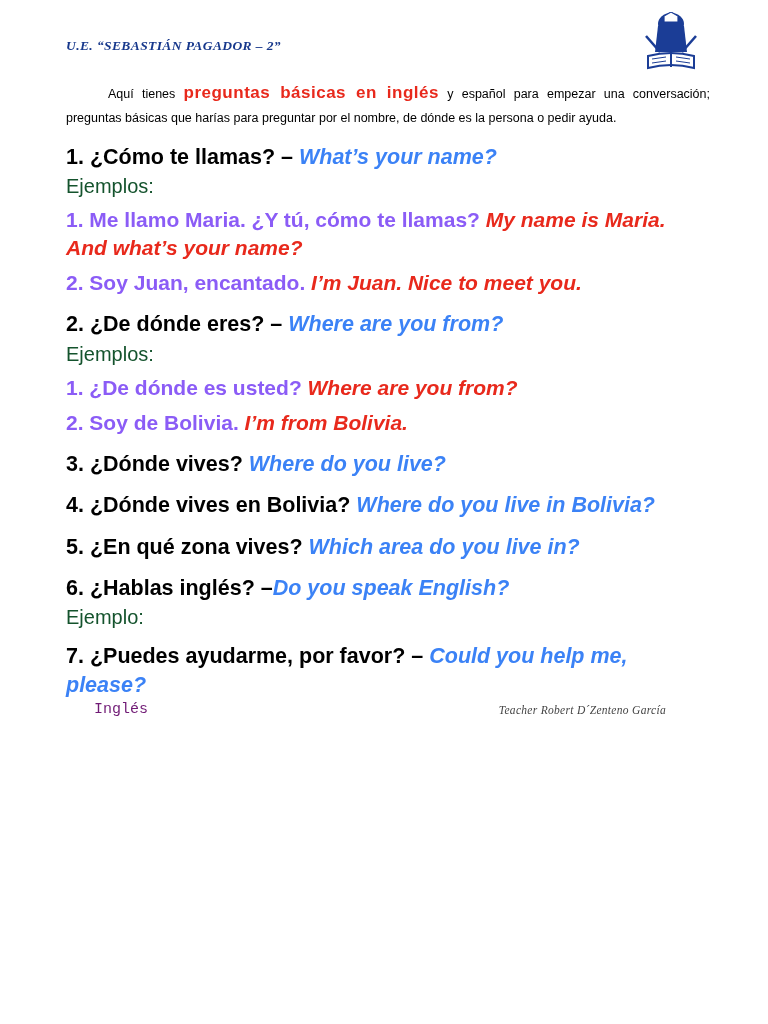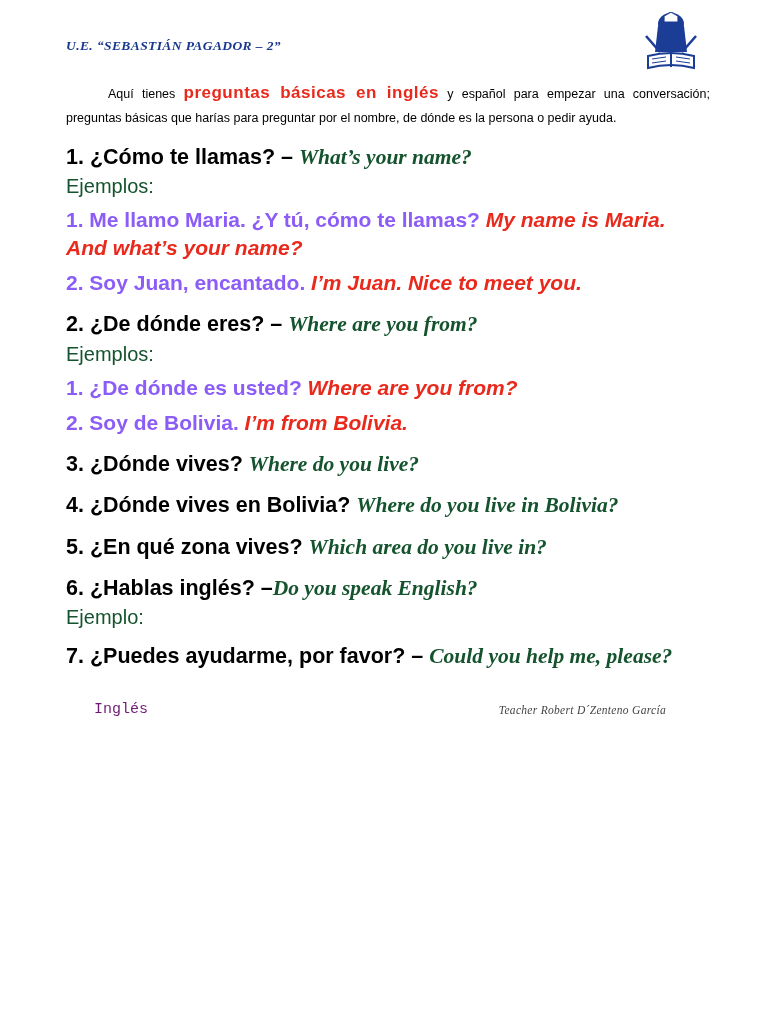--- a/index.html
+++ b/index.html
@@ -65,24 +65,23 @@
 
   
   .qline {
     font-size: 21.5px;
     line-height: 1.32;
     margin: 13px 0 0 0;
     font-weight: bold;
   }
   .qline .es { color: #000000; font-weight: bold; }
   .qline .en {
-    color: #14532d;
+    color: #3b82f6;
     font-weight: bold;
     font-style: italic;
-    font-family: Liberation Serif, serif;
   }
   .examples-label {
     font-size: 20px;
     font-weight: normal;
     margin: 4px 0 0 0;
     color: #14532d;
   }
   .sub {
     font-size: 21px;
     line-height: 1.32;

